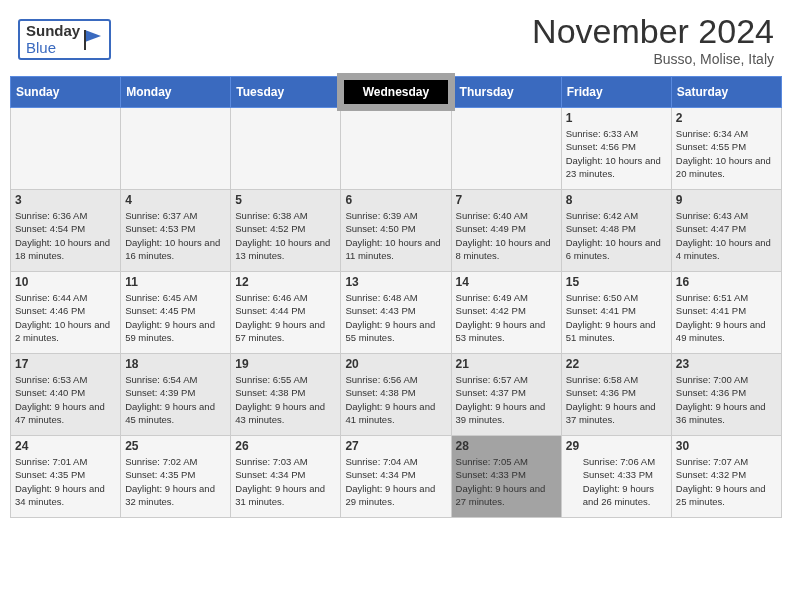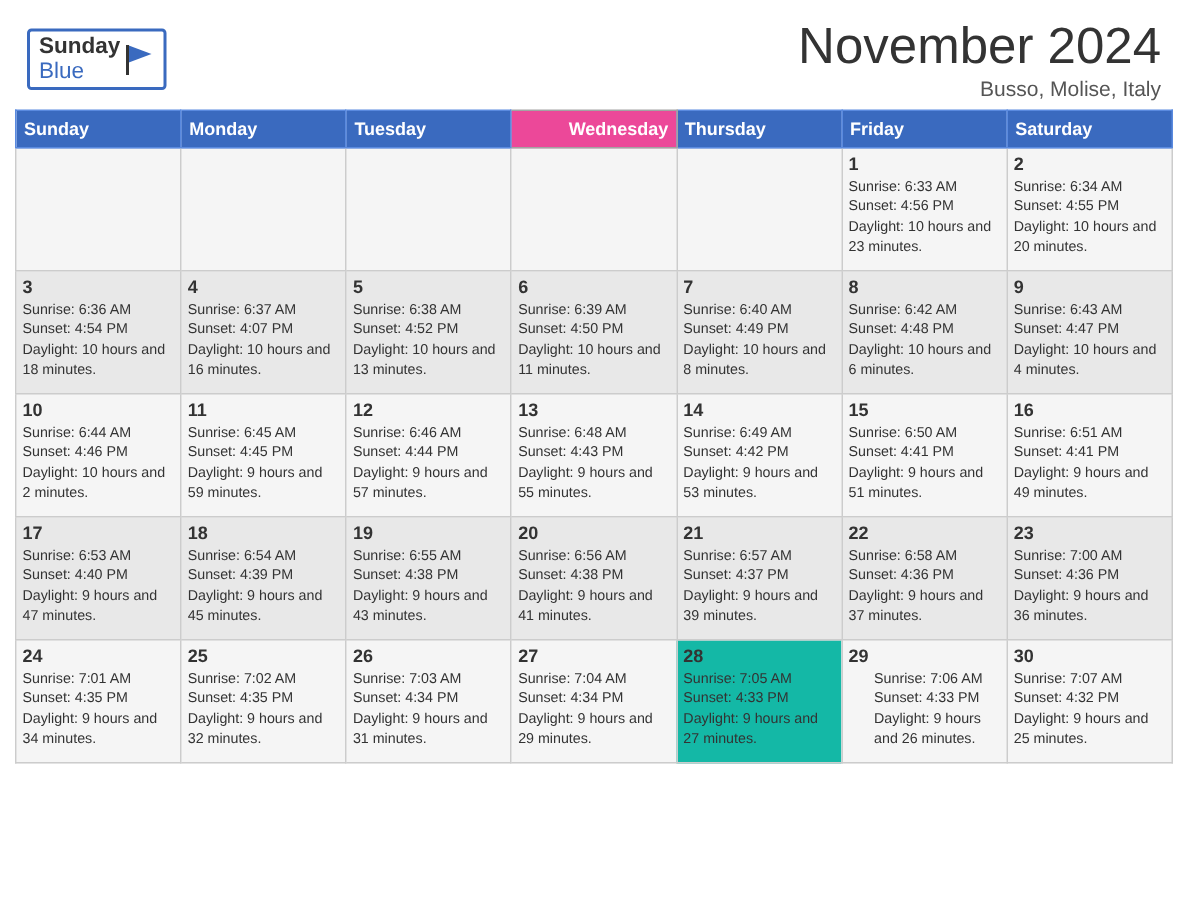--- a/index.html
+++ b/index.html
@@ -29,21 +29,21 @@
   </div>
 </div>
 
 <div style="padding: 0 10px;">
   <table style="width:100%; border-collapse:collapse;">
     <thead>
       <tr>
         <th style="background:#3a6abf; color:white; font-size:12px; font-weight:bold; padding:5px 5px; text-align:left; border:1px solid #5a8adf;">Sunday</th>
         <th style="background:#3a6abf; color:white; font-size:12px; font-weight:bold; padding:5px 5px; text-align:left; border:1px solid #5a8adf;">Monday</th>
         <th style="background:#3a6abf; color:white; font-size:12px; font-weight:bold; padding:5px 5px; text-align:left; border:1px solid #5a8adf;">Tuesday</th>
-        <th style="background:#ec4899; color:white; font-size:12px; font-weight:bold; padding:5px 5px; text-align:right; border:1px solid #a3a3a3;">Wednesday</th>
+        <th style="background:#000000; color:white; font-size:12px; font-weight:bold; padding:5px 5px; text-align:center; border:7px solid #a3a3a3;">Wednesday</th>
         <th style="background:#3a6abf; color:white; font-size:12px; font-weight:bold; padding:5px 5px; text-align:left; border:1px solid #5a8adf;">Thursday</th>
         <th style="background:#3a6abf; color:white; font-size:12px; font-weight:bold; padding:5px 5px; text-align:left; border:1px solid #5a8adf;">Friday</th>
         <th style="background:#3a6abf; color:white; font-size:12px; font-weight:bold; padding:5px 5px; text-align:left; border:1px solid #5a8adf;">Saturday</th>
       </tr>
     </thead>
     <tbody id="calendar-body">
     <tr>
           <td style="border: 1px solid rgb(204, 204, 204); vertical-align: top; padding: 3px 4px; font-size: 9.5px; color: rgb(51, 51, 51); width: 110px; height: 82px; background-color: rgb(245, 245, 245);"></td>
           <td style="border: 1px solid rgb(204, 204, 204); vertical-align: top; padding: 3px 4px; font-size: 9.5px; color: rgb(51, 51, 51); width: 110px; height: 82px; background-color: rgb(245, 245, 245);"></td>
           <td style="border: 1px solid rgb(204, 204, 204); vertical-align: top; padding: 3px 4px; font-size: 9.5px; color: rgb(51, 51, 51); width: 110px; height: 82px; background-color: rgb(245, 245, 245);"></td>
@@ -65,21 +65,21 @@
         <tr>
           <td style="border: 1px solid rgb(204, 204, 204); vertical-align: top; padding: 3px 4px; font-size: 9.5px; color: rgb(51, 51, 51); width: 110px; height: 82px; background-color: rgb(232, 232, 232);">
             <span style="font-size: 12px; font-weight: bold; display: block; margin-bottom: 2px;">3</span>
             <div style="font-size: 9.5px; line-height: 1.4; font-family: Arial, sans-serif; white-space: pre-line;">Sunrise: 6:36 AM
 Sunset: 4:54 PM
 Daylight: 10 hours and 18 minutes.</div>
           </td>
           <td style="border: 1px solid rgb(204, 204, 204); vertical-align: top; padding: 3px 4px; font-size: 9.5px; color: rgb(51, 51, 51); width: 110px; height: 82px; background-color: rgb(232, 232, 232);">
             <span style="font-size: 12px; font-weight: bold; display: block; margin-bottom: 2px;">4</span>
             <div style="font-size: 9.5px; line-height: 1.4; font-family: Arial, sans-serif; white-space: pre-line;">Sunrise: 6:37 AM
-Sunset: 4:07 PM
+Sunset: 4:53 PM
 Daylight: 10 hours and 16 minutes.</div>
           </td>
           <td style="border: 1px solid rgb(204, 204, 204); vertical-align: top; padding: 3px 4px; font-size: 9.5px; color: rgb(51, 51, 51); width: 110px; height: 82px; background-color: rgb(232, 232, 232);">
             <span style="font-size: 12px; font-weight: bold; display: block; margin-bottom: 2px;">5</span>
             <div style="font-size: 9.5px; line-height: 1.4; font-family: Arial, sans-serif; white-space: pre-line;">Sunrise: 6:38 AM
 Sunset: 4:52 PM
 Daylight: 10 hours and 13 minutes.</div>
           </td>
           <td style="border: 1px solid rgb(204, 204, 204); vertical-align: top; padding: 3px 4px; font-size: 9.5px; color: rgb(51, 51, 51); width: 110px; height: 82px; background-color: rgb(232, 232, 232);">
             <span style="font-size: 12px; font-weight: bold; display: block; margin-bottom: 2px;">6</span>
@@ -212,21 +212,21 @@
             <div style="font-size: 9.5px; line-height: 1.4; font-family: Arial, sans-serif; white-space: pre-line;">Sunrise: 7:03 AM
 Sunset: 4:34 PM
 Daylight: 9 hours and 31 minutes.</div>
           </td>
           <td style="border: 1px solid rgb(204, 204, 204); vertical-align: top; padding: 3px 4px; font-size: 9.5px; color: rgb(51, 51, 51); width: 110px; height: 82px; background-color: rgb(245, 245, 245);">
             <span style="font-size: 12px; font-weight: bold; display: block; margin-bottom: 2px;">27</span>
             <div style="font-size: 9.5px; line-height: 1.4; font-family: Arial, sans-serif; white-space: pre-line;">Sunrise: 7:04 AM
 Sunset: 4:34 PM
 Daylight: 9 hours and 29 minutes.</div>
           </td>
-          <td style="border: 1px solid rgb(204, 204, 204); vertical-align: top; padding: 3px 4px; font-size: 9.5px; color: rgb(51, 51, 51); width: 110px; height: 82px; background-color: #14b8a6;">
+          <td style="border: 1px solid rgb(204, 204, 204); vertical-align: top; padding: 3px 4px; font-size: 9.5px; color: rgb(51, 51, 51); width: 110px; height: 82px; background-color: #a3a3a3;">
             <span style="font-size: 12px; font-weight: bold; display: block; margin-bottom: 2px;">28</span>
             <div style="font-size: 9.5px; line-height: 1.4; font-family: Arial, sans-serif; white-space: pre-line;">Sunrise: 7:05 AM
 Sunset: 4:33 PM
 Daylight: 9 hours and 27 minutes.</div>
           </td>
           <td style="border: 1px solid rgb(204, 204, 204); vertical-align: top; padding: 3px 4px; font-size: 9.5px; color: rgb(51, 51, 51); width: 110px; height: 82px; background-color: rgb(245, 245, 245);">
             <span style="font-size: 12px; font-weight: bold; display: block; margin-bottom: 2px;">29</span>
             <div style="font-size: 9.5px; line-height: 1.4; font-family: Arial, sans-serif; white-space: pre-line; margin-left: 17px;">Sunrise: 7:06 AM
 Sunset: 4:33 PM
 Daylight: 9 hours and 26 minutes.</div>

